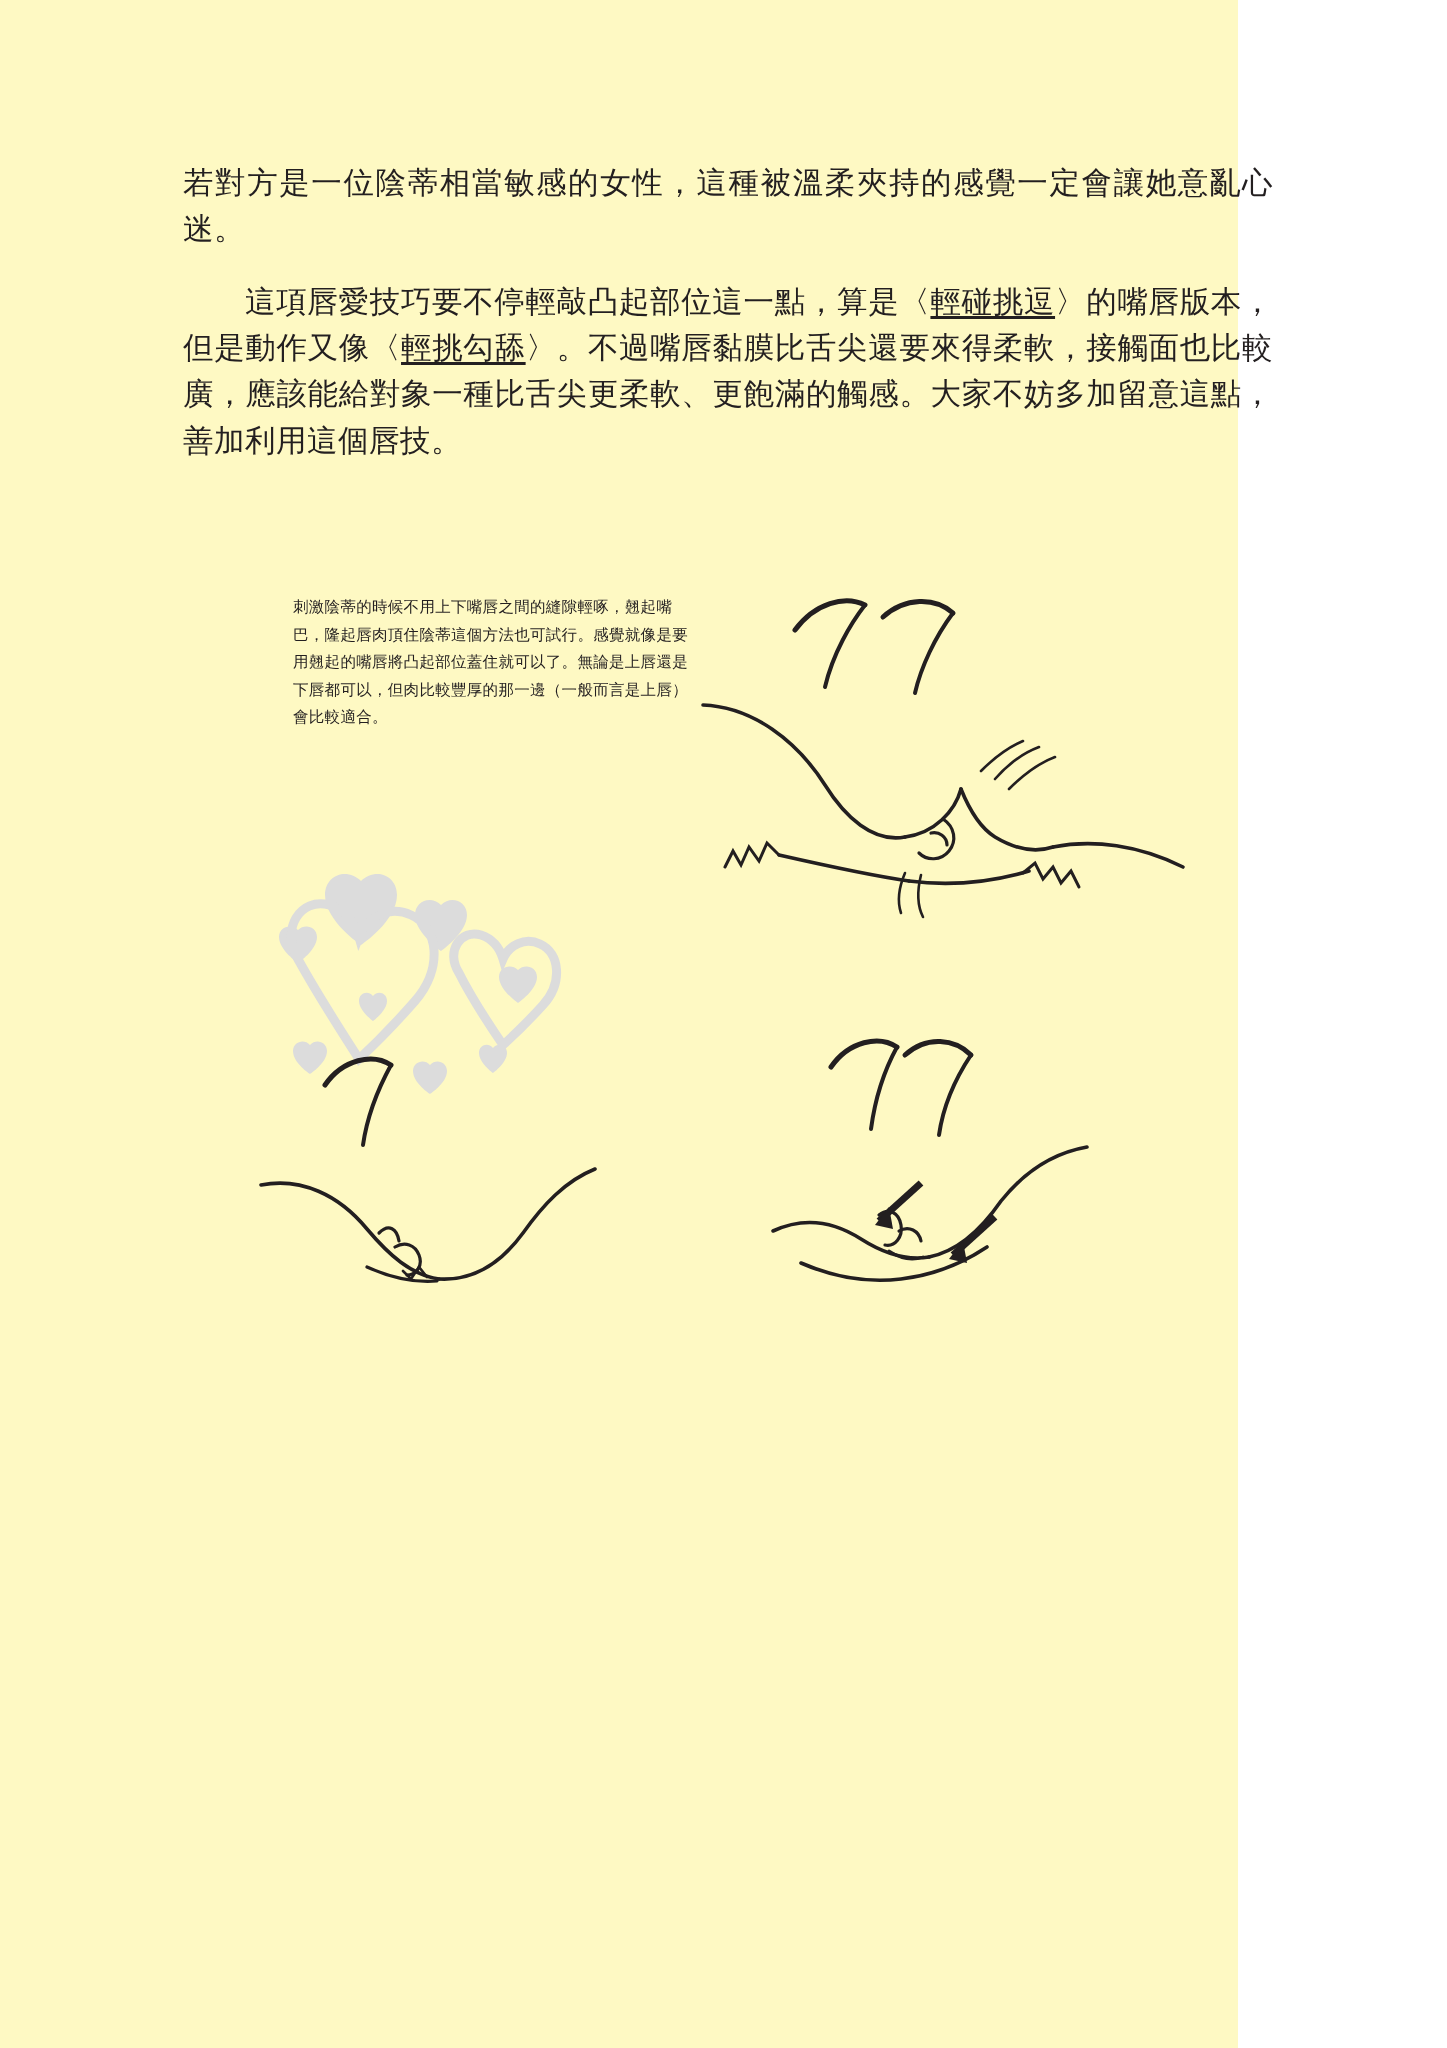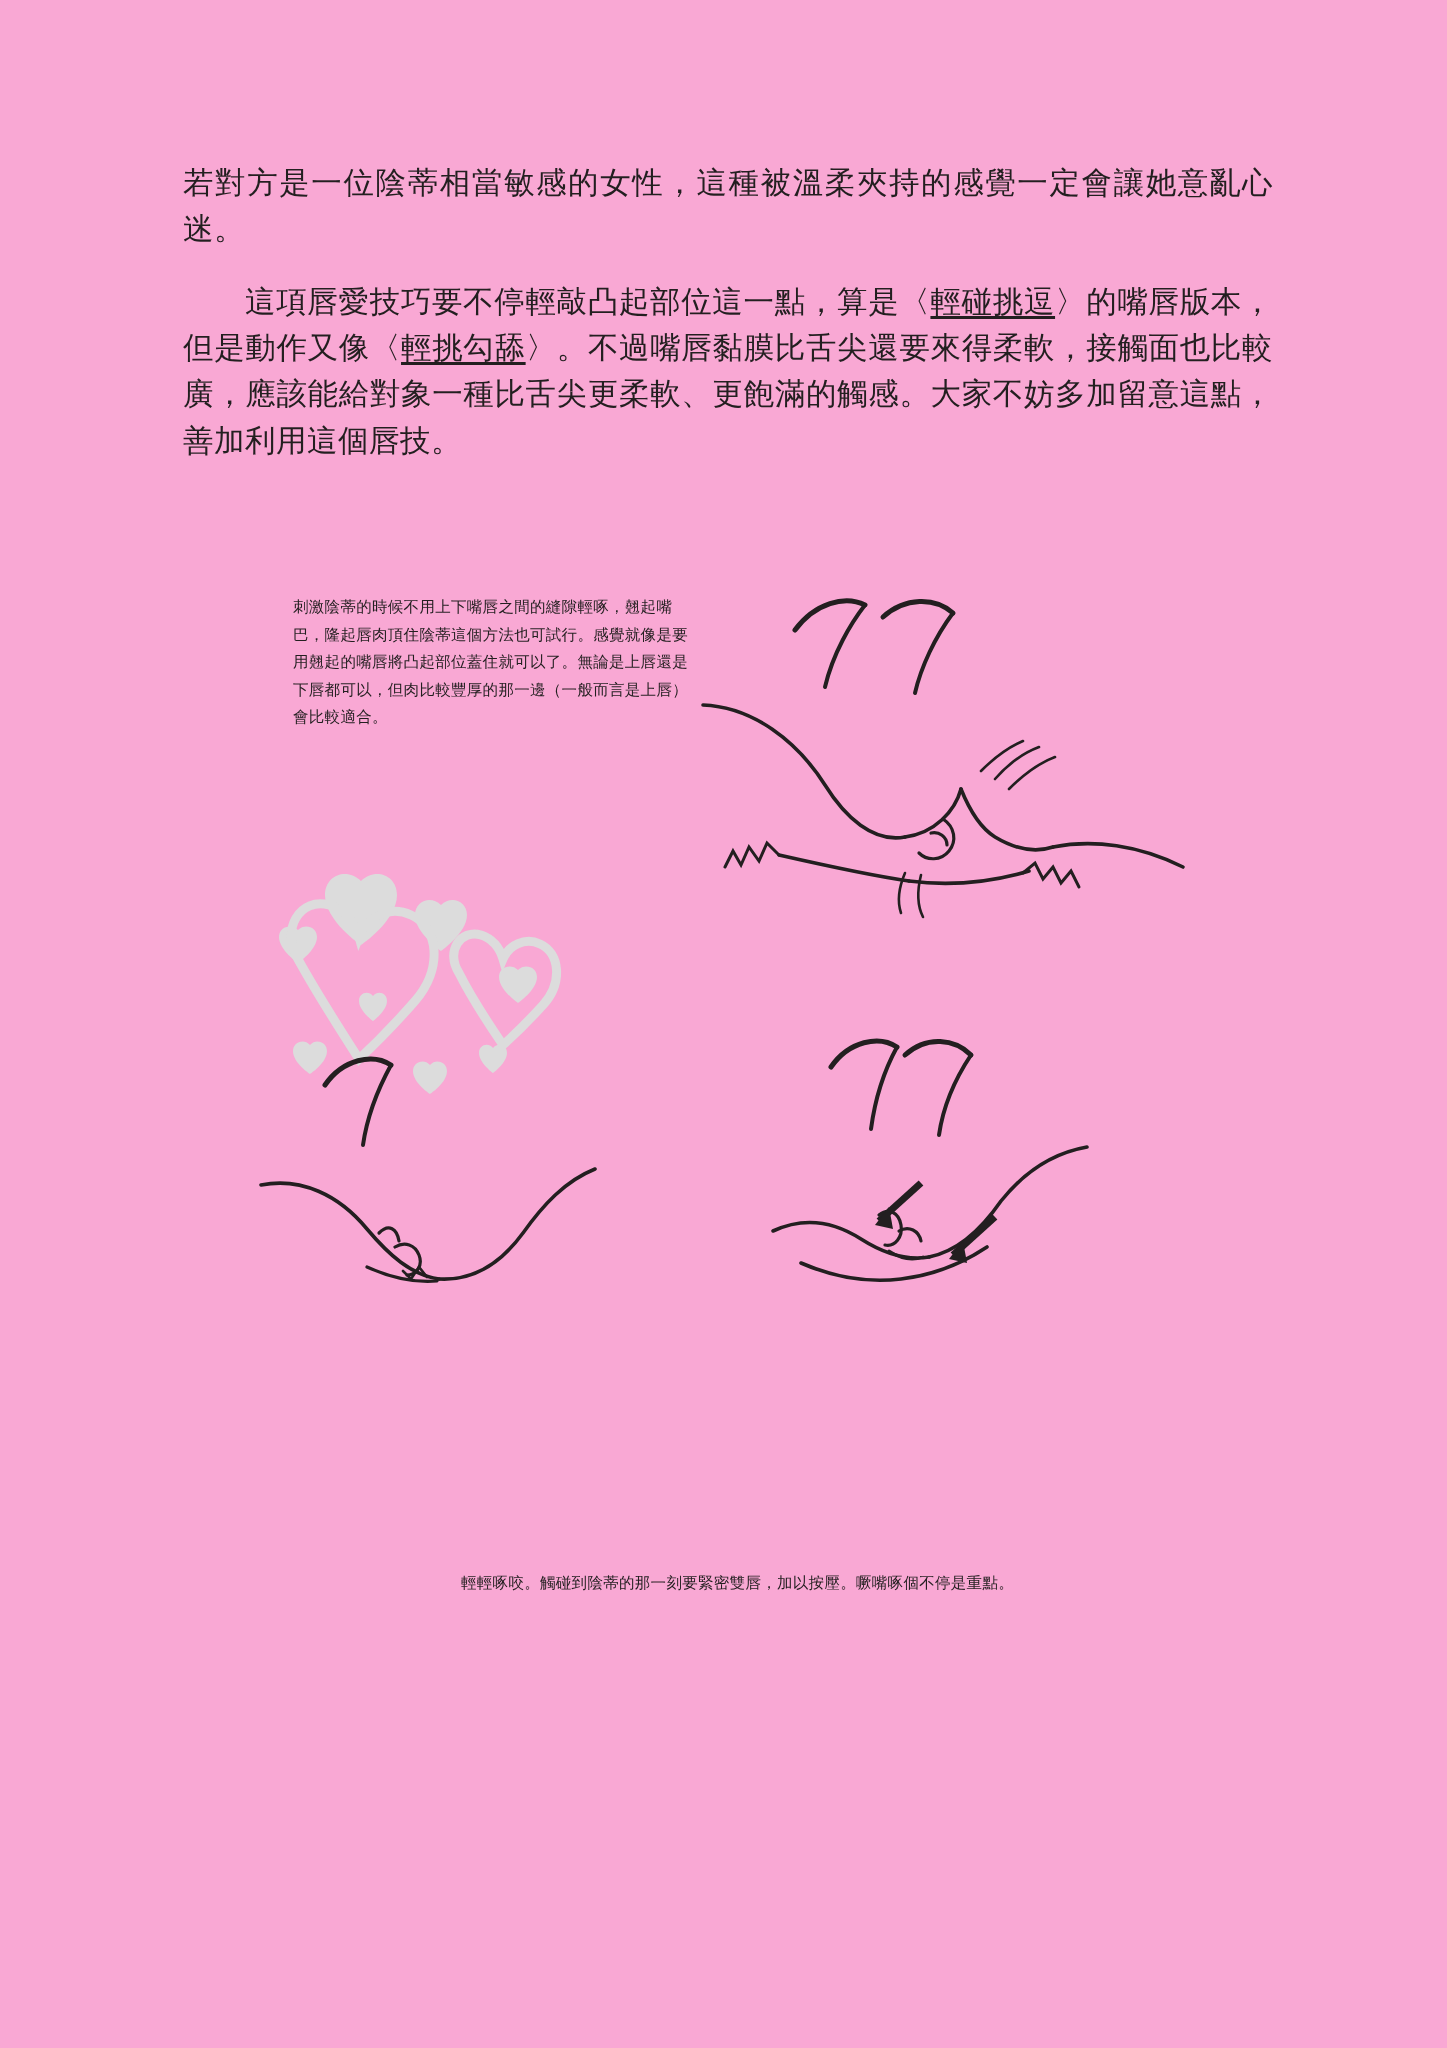--- a/index.html
+++ b/index.html
@@ -11,23 +11,23 @@
     width: 1447px;
     height: 2048px;
     font-family: "DejaVu Sans", sans-serif;
     color: #231f20;
     position: relative;
     overflow: hidden;
   }
   .page {
     position: absolute;
     left: 0; top: 0;
-    width: 1447px;
+    width: 1238px;
     height: 2048px;
-    background: #f9a8d4;
+    background: #fef9c3;
   }
   .body-text {
     position: absolute;
     left: 183px;
     top: 160px;
     width: 1090px;
   }
   .para {
     font-size: 30.5px;
     line-height: 1.52;
@@ -187,16 +187,15 @@
           <path d="M268 158 L226 196"></path>
           <path d="M342 192 L300 230"></path>
         </g>
         <g fill="#231f20">
           <polygon points="222,200 236,182 240,204"></polygon>
           <polygon points="296,234 310,216 314,238"></polygon>
         </g>
       </svg>
     </div>
 
-    <div class="caption caption-bottom">輕輕啄咬。觸碰到陰蒂的那一刻要緊密雙唇，加以按壓。噘嘴啄個不停是重點。</div>
 
   </div>
 </div>
 
 </body></html>

